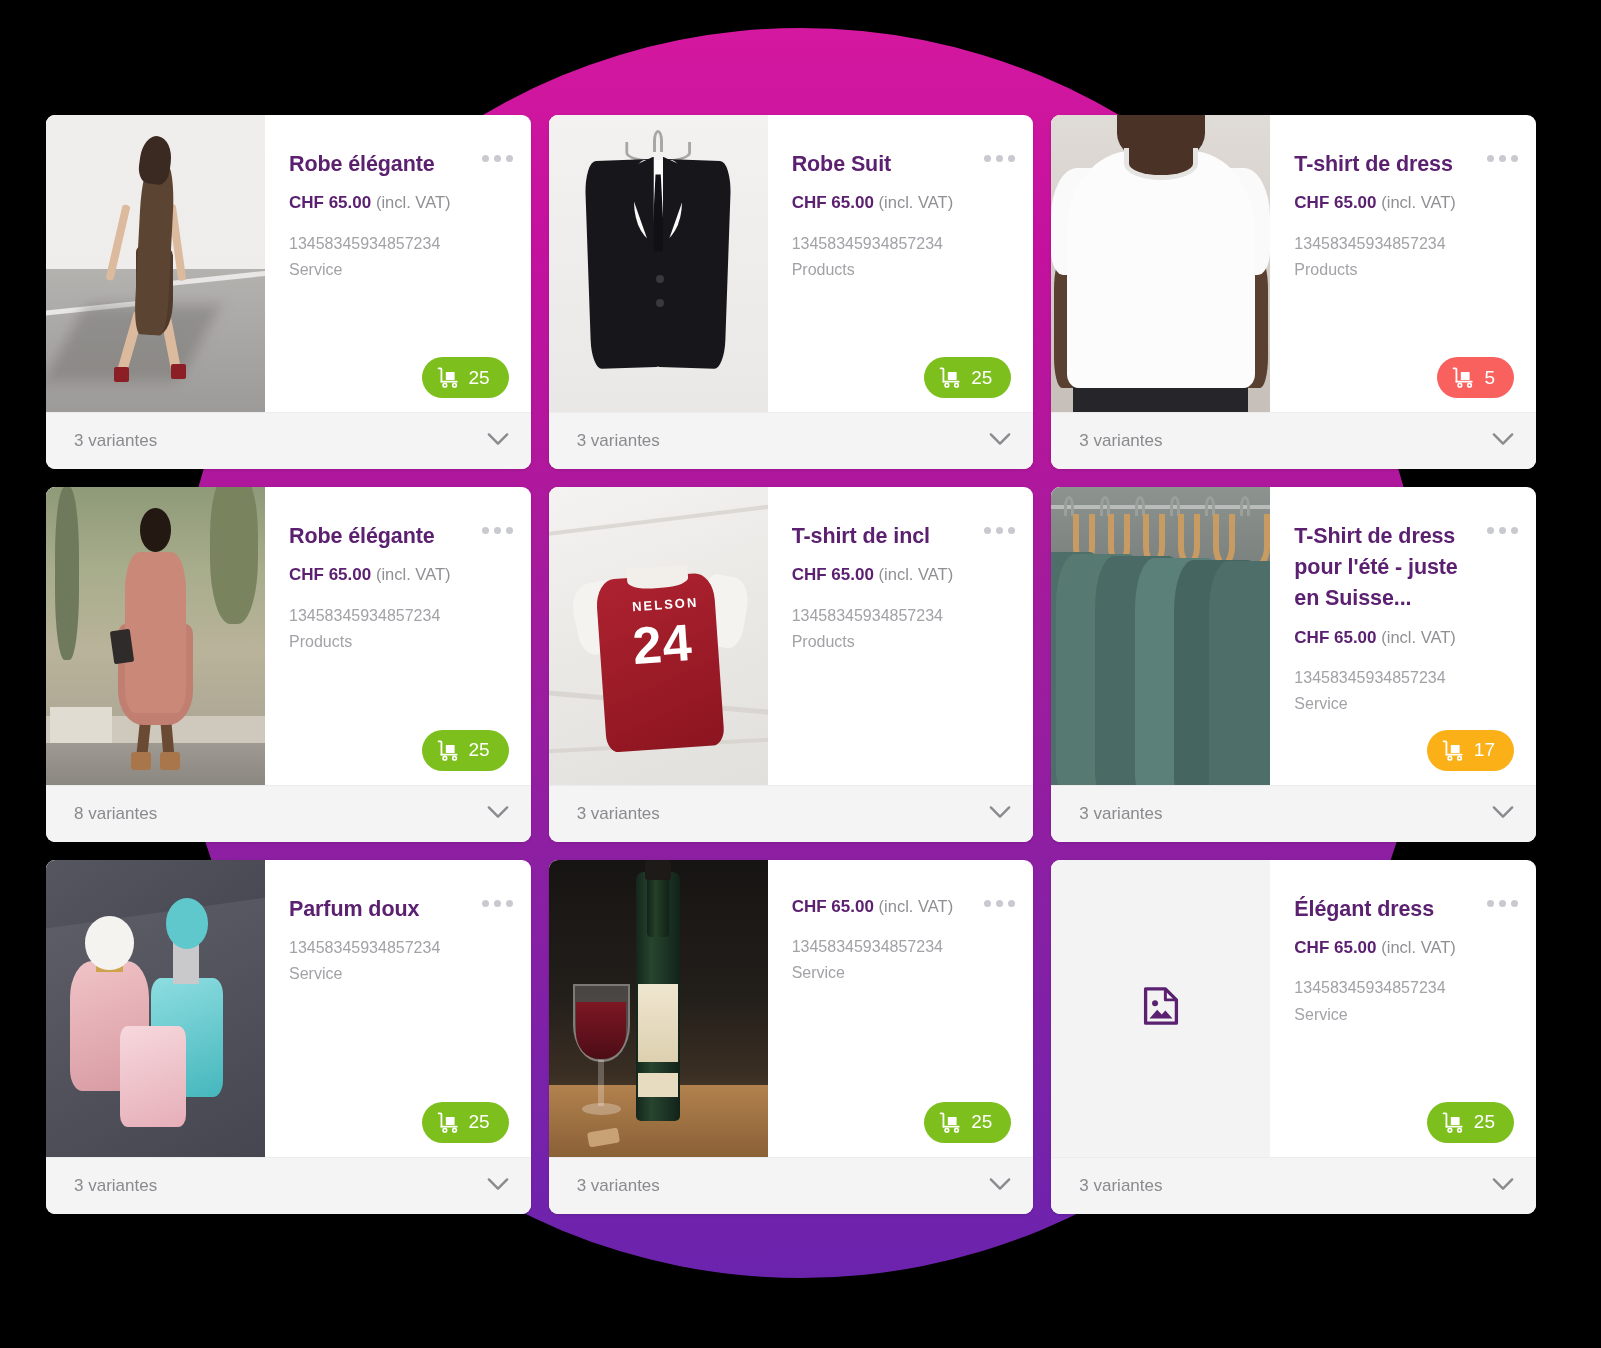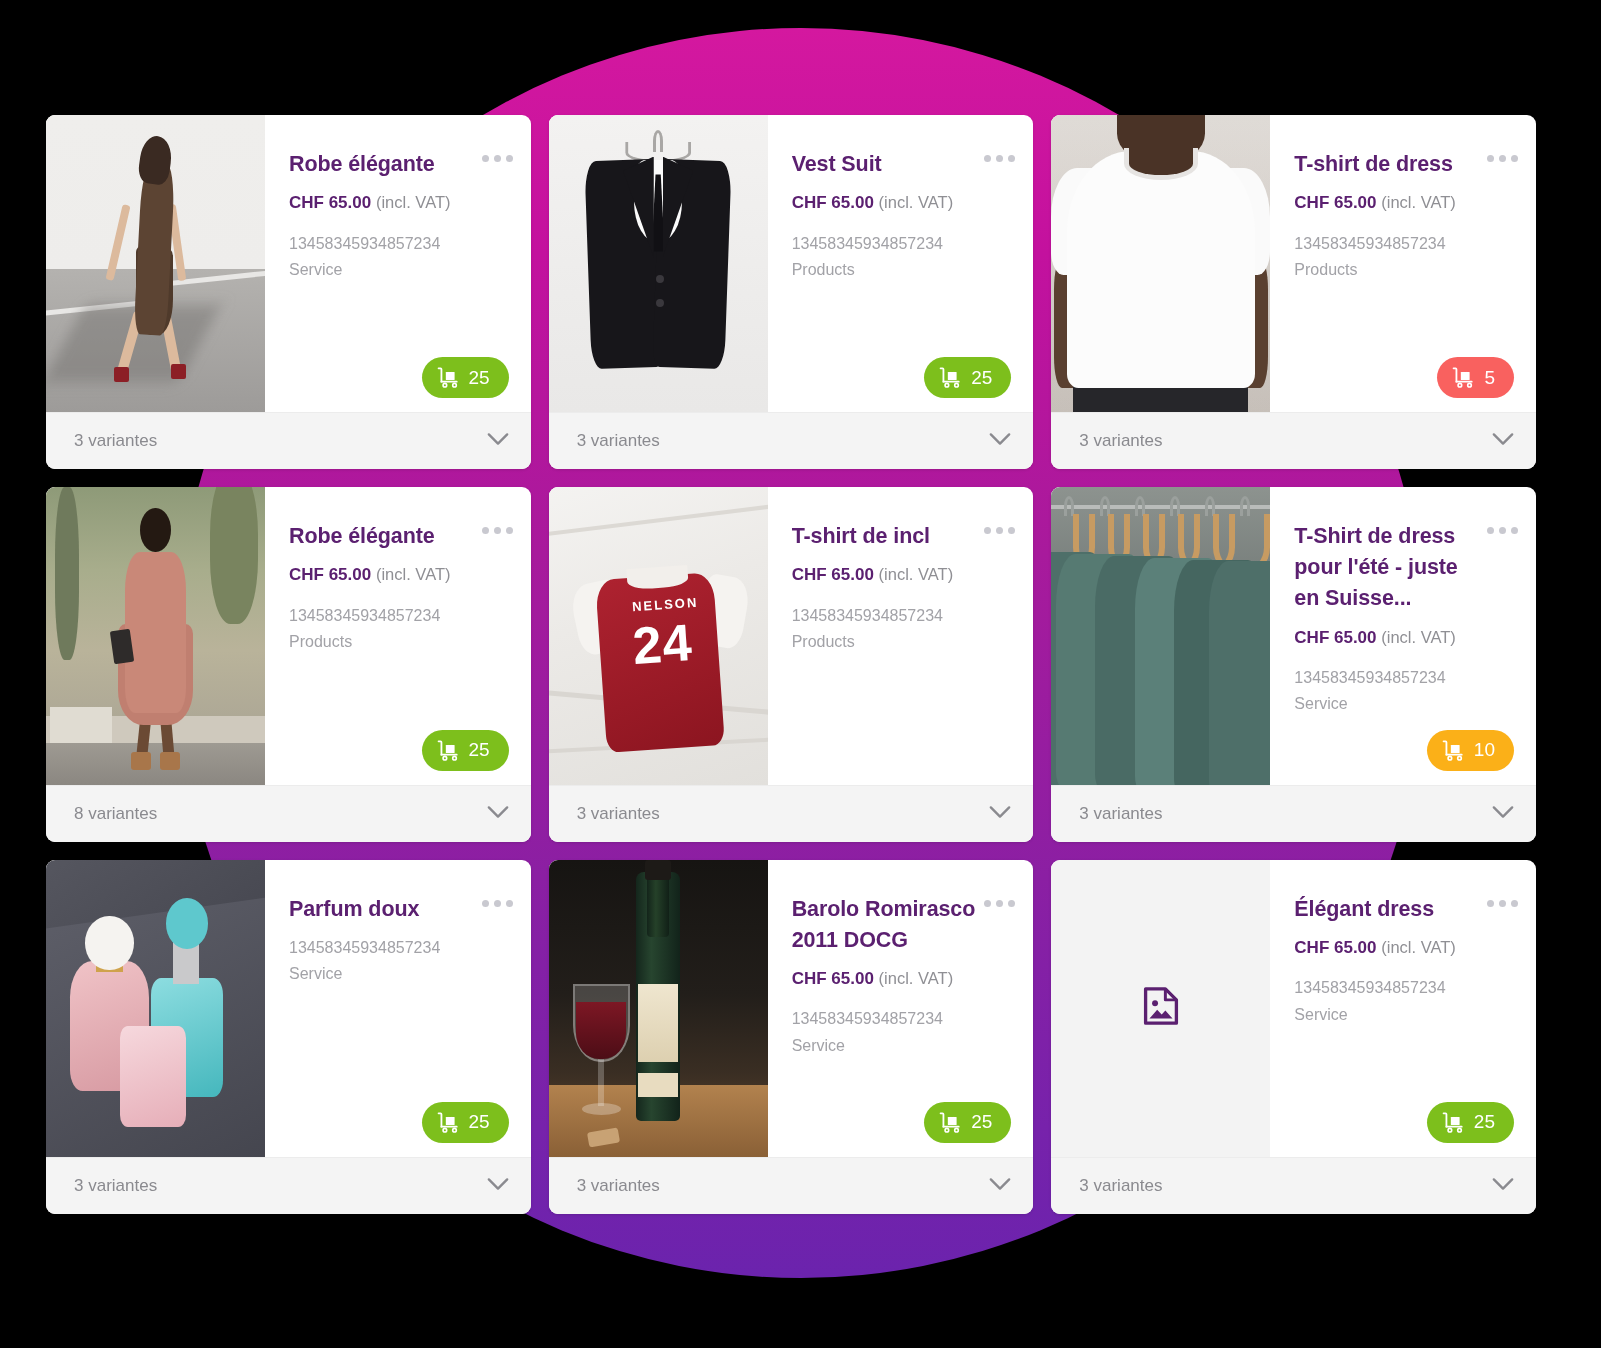--- a/index.html
+++ b/index.html
@@ -413,21 +413,21 @@
             <div class="btn1"></div>
             <div class="btn2"></div>
           </div>
         </div>
         <div class="info">
           <div class="dots">
             <i></i>
             <i></i>
             <i></i>
           </div>
-          <div class="title">Vest Suit</div>
+          <div class="title">Robe Suit</div>
           <div class="price-line"><span class="amount">CHF 65.00</span> <span class="vat">(incl. VAT)</span></div>
           <div class="meta">13458345934857234</div>
           <div class="meta">Products</div>
           <div class="badge-row">
             <span class="badge" style="background:#7dbf1c">
               <span>
                 <svg width="23" height="21" viewBox="0 0 24 22" fill="none" aria-hidden="true">
                   <path d="M1.6 1.4h2.1c.5 0 .9.4.9.9v13.1" stroke="#fff" stroke-width="1.9" stroke-linecap="round" stroke-linejoin="round"></path>
                   <path d="M4.6 15.4h16" stroke="#fff" stroke-width="1.9" stroke-linecap="round"></path>
                   <rect x="9.2" y="5.2" width="9.2" height="8.4" rx="0.6" fill="#fff"></rect>
@@ -625,21 +625,21 @@
               <span>
                 <svg width="23" height="21" viewBox="0 0 24 22" fill="none" aria-hidden="true">
                   <path d="M1.6 1.4h2.1c.5 0 .9.4.9.9v13.1" stroke="#fff" stroke-width="1.9" stroke-linecap="round" stroke-linejoin="round"></path>
                   <path d="M4.6 15.4h16" stroke="#fff" stroke-width="1.9" stroke-linecap="round"></path>
                   <rect x="9.2" y="5.2" width="9.2" height="8.4" rx="0.6" fill="#fff"></rect>
                   <path d="M12.4 5.2v3.1l1.4-1 1.4 1V5.2" fill="#fff" stroke="#fff" stroke-width=".8" stroke-linejoin="round"></path>
                   <circle cx="8.2" cy="19.1" r="1.9" stroke="#fff" stroke-width="1.7"></circle>
                   <circle cx="18.3" cy="19.1" r="1.9" stroke="#fff" stroke-width="1.7"></circle>
                 </svg>
               </span>
-              <span>10</span>
+              <span>17</span>
             </span>
           </div>
         </div>
       </div>
       <div class="card-footer">
         <span class="ftxt">3 variantes</span>
         <span><svg class="chev" viewBox="0 0 24 14" fill="none" aria-hidden="true">
             <path d="M2 2l10 10L22 2" stroke="#8a8a8f" stroke-width="2.6" stroke-linecap="round" stroke-linejoin="round"></path>
           </svg></span>
       </div>
@@ -707,21 +707,20 @@
             <div class="stem"></div>
             <div class="base"></div>
           </div>
         </div>
         <div class="info">
           <div class="dots">
             <i></i>
             <i></i>
             <i></i>
           </div>
-          <div class="title">Barolo Romirasco 2011 DOCG</div>
           <div class="price-line"><span class="amount">CHF 65.00</span> <span class="vat">(incl. VAT)</span></div>
           <div class="meta">13458345934857234</div>
           <div class="meta">Service</div>
           <div class="badge-row">
             <span class="badge" style="background:#7dbf1c">
               <span>
                 <svg width="23" height="21" viewBox="0 0 24 22" fill="none" aria-hidden="true">
                   <path d="M1.6 1.4h2.1c.5 0 .9.4.9.9v13.1" stroke="#fff" stroke-width="1.9" stroke-linecap="round" stroke-linejoin="round"></path>
                   <path d="M4.6 15.4h16" stroke="#fff" stroke-width="1.9" stroke-linecap="round"></path>
                   <rect x="9.2" y="5.2" width="9.2" height="8.4" rx="0.6" fill="#fff"></rect>

